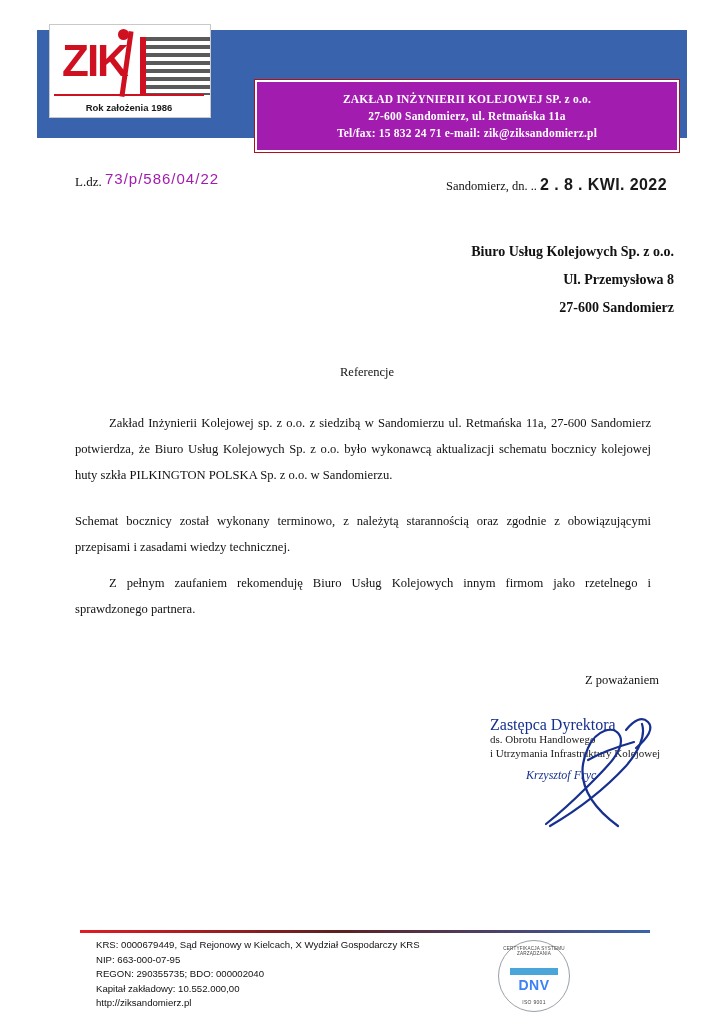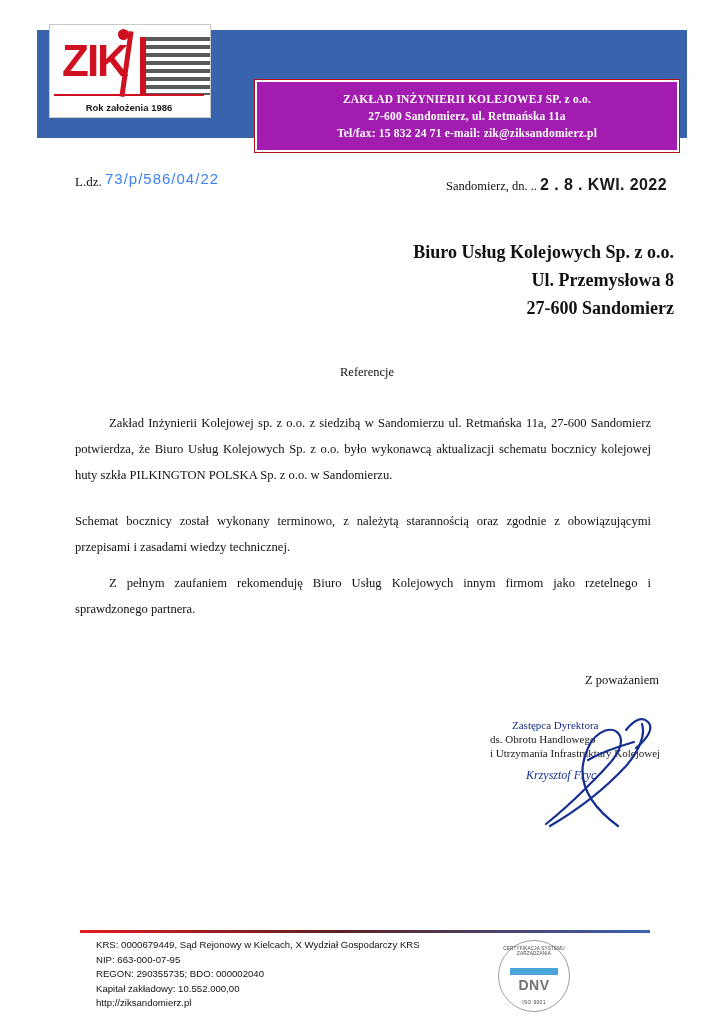--- a/index.html
+++ b/index.html
@@ -132,21 +132,21 @@
 
   
   .ldz {
     position: absolute;
     left: 75px;
     top: 172px;
     font-size: 13px;
   }
   .ldz .hand {
     font-family: "Liberation Sans", sans-serif;
-    color: #3b82f6;
+    color: #a21caf;
     font-size: 15px;
     letter-spacing: 1px;
     position: relative;
     top: -2px;
   }
   .place-date {
     position: absolute;
     left: 446px;
     top: 176px;
     font-size: 12.5px;
@@ -158,21 +158,21 @@
     color: #1a1a1a;
     letter-spacing: 0.4px;
   }
 
   .addressee {
     position: absolute;
     right: 50px;
     top: 238px;
     text-align: right;
     font-weight: bold;
-    font-size: 18px;
+    font-size: 14px;
     line-height: 28px;
   }
 
   .doc-title {
     position: absolute;
     left: 340px;
     top: 365px;
     font-size: 12.5px;
     font-weight: normal;
   }
@@ -215,22 +215,21 @@
   .sig-name {
     font-family: "Liberation Serif", serif;
     font-style: italic;
     font-size: 12px;
     color: #17308f;
     margin-top: 8px;
     margin-left: 36px;
   }
   .sig-stamp-title {
     color: #17308f;
-    font-size: 11px;
-    margin-left: 22px;
+    font-size: 16px;
   }
   .scribble {
     position: absolute;
     left: 40px;
     top: -10px;
     width: 160px;
     height: 140px;
     pointer-events: none;
   }
 
@@ -286,21 +285,21 @@
   }
   .dnv-name {
     position: absolute;
     left: 0;
     top: 37px;
     width: 72px;
     text-align: center;
     font-family: "Liberation Sans", sans-serif;
     font-weight: bold;
     font-size: 14px;
-    color: #737373;
+    color: #3b82f6;
     letter-spacing: 0.5px;
   }
   .dnv-iso {
     position: absolute;
     left: 0;
     bottom: 7px;
     width: 72px;
     text-align: center;
     font-family: "Liberation Sans", sans-serif;
     font-size: 5px;

